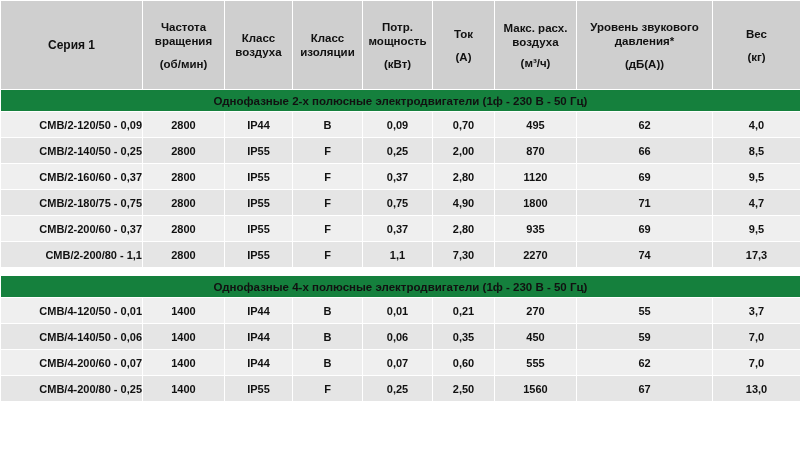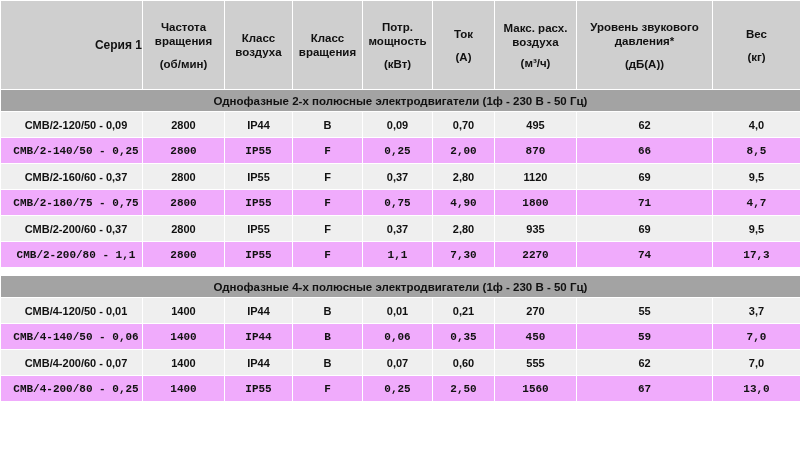--- a/index.html
+++ b/index.html
@@ -36,45 +36,44 @@
   
   .hdr td {
     background: #cfcfcf;
     height: 88px;
     font-size: 11.5px;
     line-height: 14px;
     padding: 2px 3px;
   }
   .hdr td.series {
     font-size: 12px;
-    text-align: right;
   }
   .hdr .unit {
     display: block;
     margin-top: 9px;
   }
   .hdr .unit.tight {
     margin-top: 7px;
   }
   
   .section td {
-    background: #a3a3a3;
+    background: #15803d;
     height: 21px;
     font-size: 11.5px;
     padding: 1px 0;
   }
   
   .drow td {
     height: 25px;
     font-size: 11px;
   }
   .drow.odd td { background: #efefef; }
-  .drow.even td { background: #f0abfc; font-family: Liberation Mono, monospace; }
+  .drow.even td { background: #e5e5e5; }
   .drow td.model {
-    text-align: center;
+    text-align: right;
     padding-left: 9px;
   }
   
   .gap td {
     height: 7px;
     background: #ffffff;
     border: none;
   }
 </style>
 </head>
@@ -99,21 +98,21 @@
           <span>Серия 1</span>
         </td>
         <td>
           <span>Частота вращения</span>
           <span class="unit">(об/мин)</span>
         </td>
         <td>
           <span>Класс воздуха</span>
         </td>
         <td>
-          <span>Класс вращения</span>
+          <span>Класс изоляции</span>
         </td>
         <td>
           <span>Потр. мощность</span>
           <span class="unit">(кВт)</span>
         </td>
         <td>
           <span>Ток</span>
           <span class="unit">(А)</span>
         </td>
         <td>

